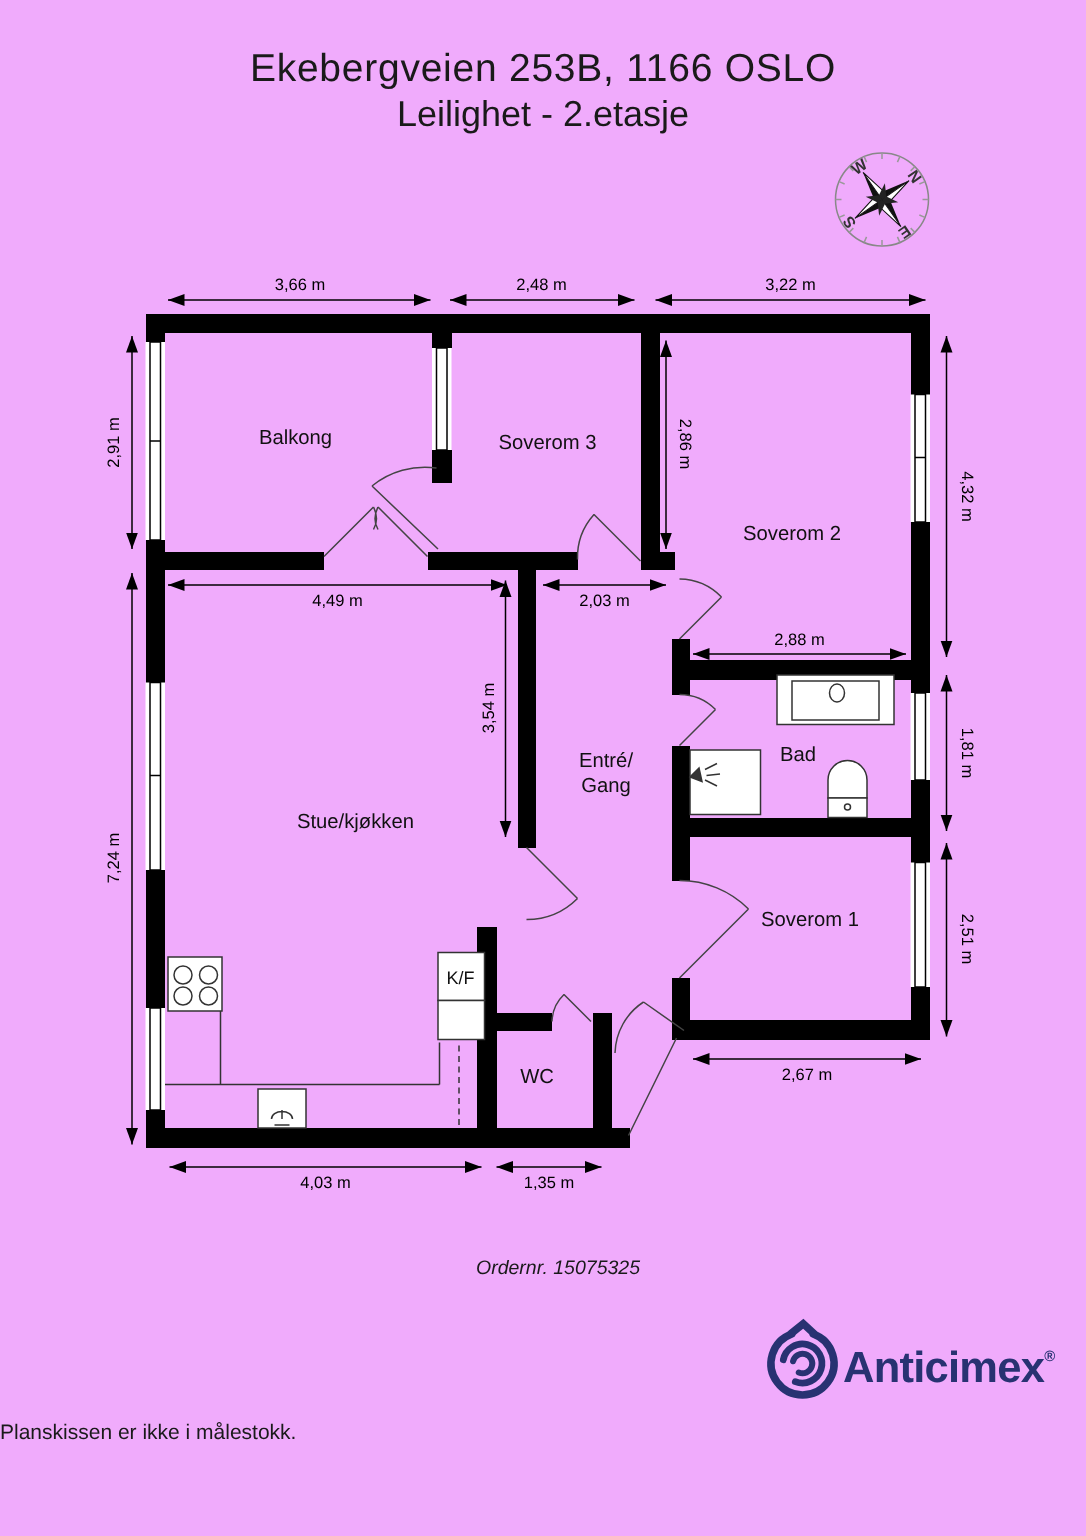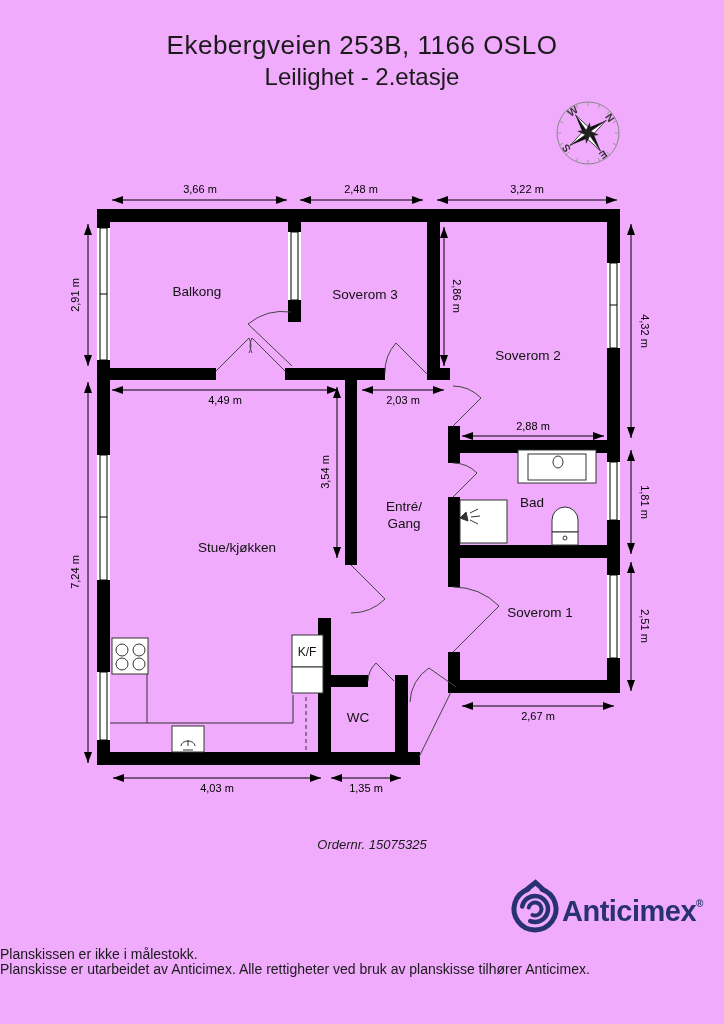--- a/index.html
+++ b/index.html
@@ -229,16 +229,15 @@
         <path stroke-width="4" d="M-6.3,-1.5 A6.5,6.5 0 1 1 -2.5,6"></path>
       </g>
       <text x="562" y="921"><tspan class="logo-text">Anticimex</tspan><tspan class="logo-reg" dy="-14">®</tspan></text>
     </g>
   </svg>
 
   <div class="ordernr">Ordernr. 15075325</div>
 
   <div class="footer">
     <div>Planskissen er ikke i målestokk.</div>
-    <div>Planskisse er utarbeidet av Anticimex. Alle rettigheter ved bruk av planskisse tilhører Anticimex.</div>
   </div>
 
 </div>
 
 </body></html>

